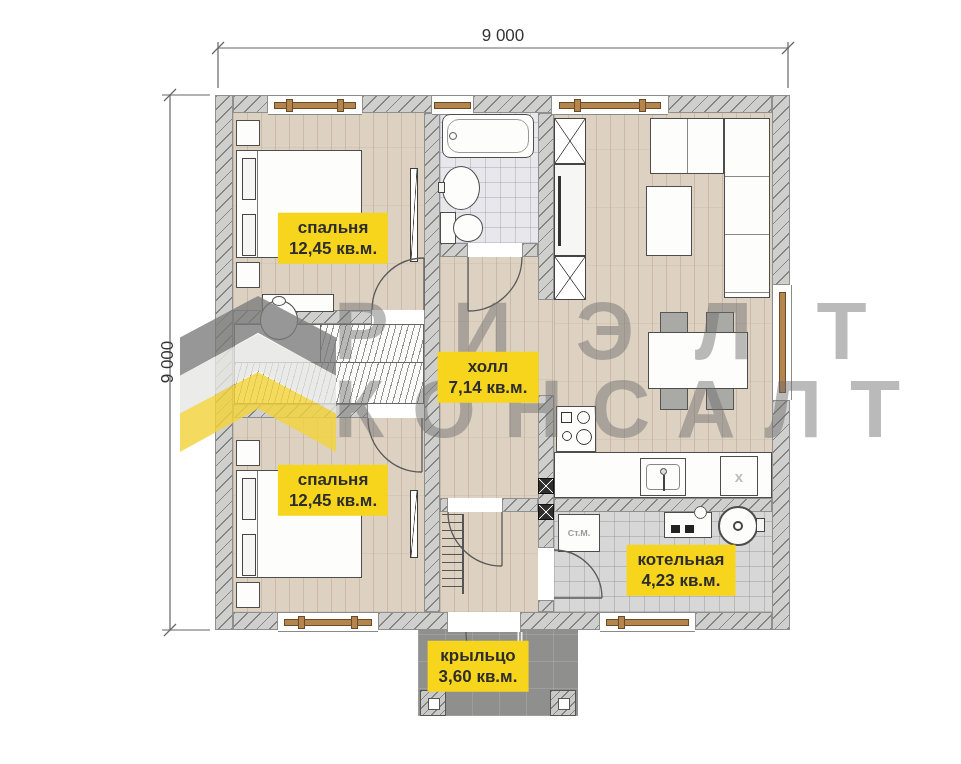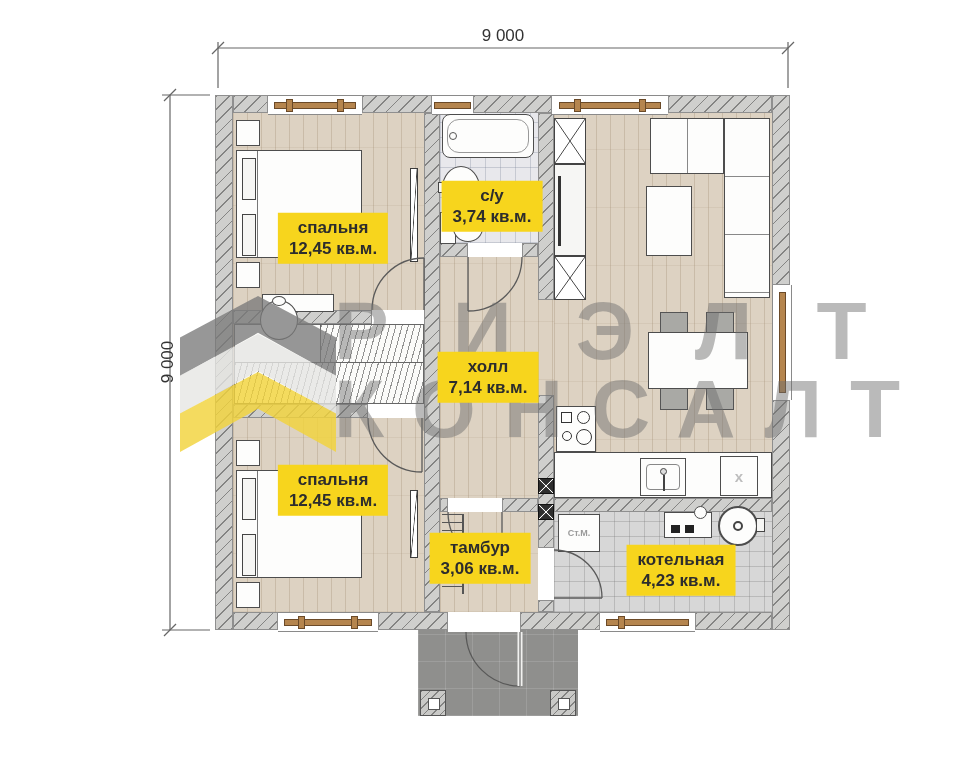--- a/index.html
+++ b/index.html
@@ -259,37 +259,33 @@
   <div class="chevron" style="left:180px;top:296px;background:rgba(122,122,122,.78);"></div>
   <div class="chevron" style="left:180px;top:334px;background:rgba(230,230,228,.8);"></div>
   <div class="chevron" style="left:180px;top:372px;background:rgba(242,211,60,.82);"></div>
   <div class="wm-word" style="left:334px;top:368px;font-size:82px;letter-spacing:28px;">КОНСАЛТ</div>
   <div class="wm-word" style="left:334px;top:290px;font-size:82px;letter-spacing:64px;">РИЭЛТ</div>
 
   <div class="room-label" style="left:333px;top:238px;">
     <span>спальня</span>
     <span>12,45 кв.м.</span>
   </div>
-  <div class="room-label" style="left:492px;top:206px;">
-    <span>с/у</span>
-    <span>3,74 кв.м.</span>
-  </div>
   <div class="room-label" style="left:488px;top:377px;">
     <span>холл</span>
     <span>7,14 кв.м.</span>
   </div>
   <div class="room-label" style="left:333px;top:490px;">
     <span>спальня</span>
     <span>12,45 кв.м.</span>
   </div>
-  <div class="room-label" style="left:480px;top:558px;">
-    <span>тамбур</span>
-    <span>3,06 кв.м.</span>
-  </div>
   <div class="room-label" style="left:681px;top:570px;">
     <span>котельная</span>
     <span>4,23 кв.м.</span>
   </div>
+  <div class="room-label" style="left:478px;top:666px;">
+    <span>крыльцо</span>
+    <span>3,60 кв.м.</span>
+  </div>
 
   <div class="dim" style="left:463px;top:26px;width:80px;">9 000</div>
   <div class="dim" style="left:128px;top:352px;width:80px;transform:rotate(-90deg);">9 000</div>
 
 </div>
 
 </body></html>

